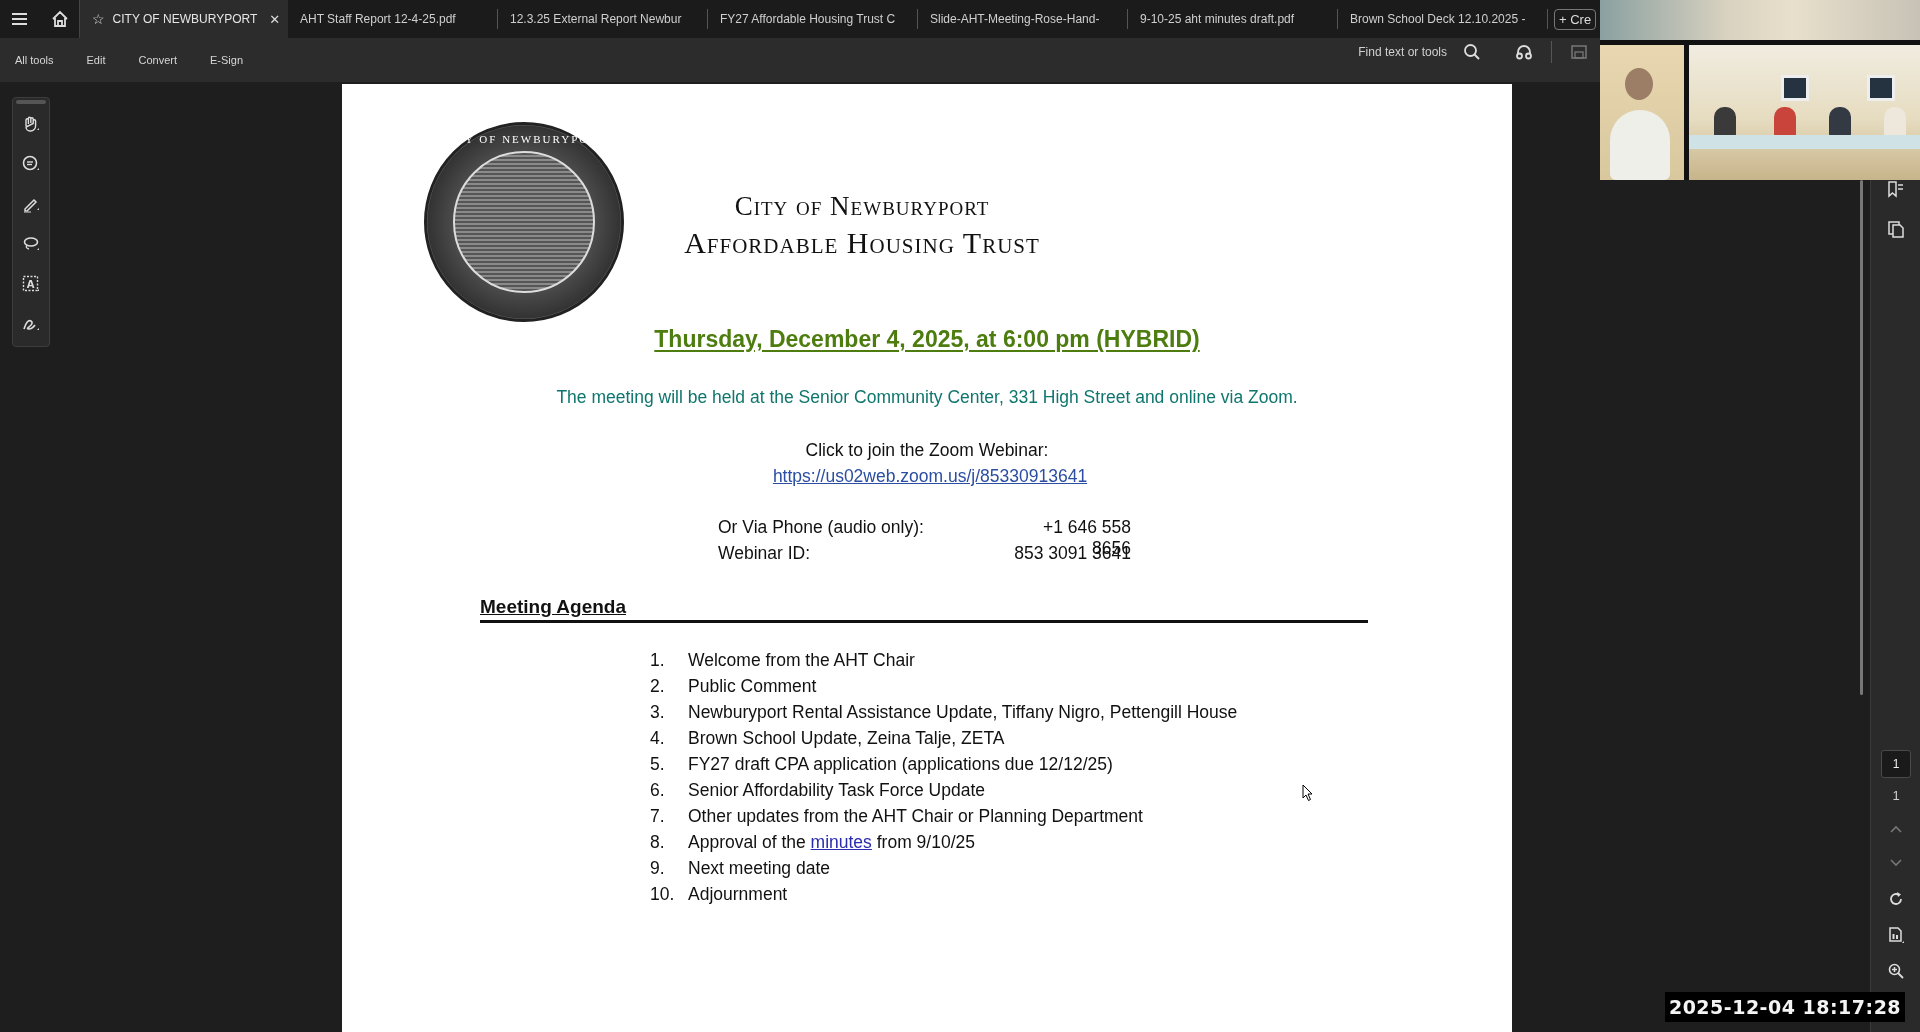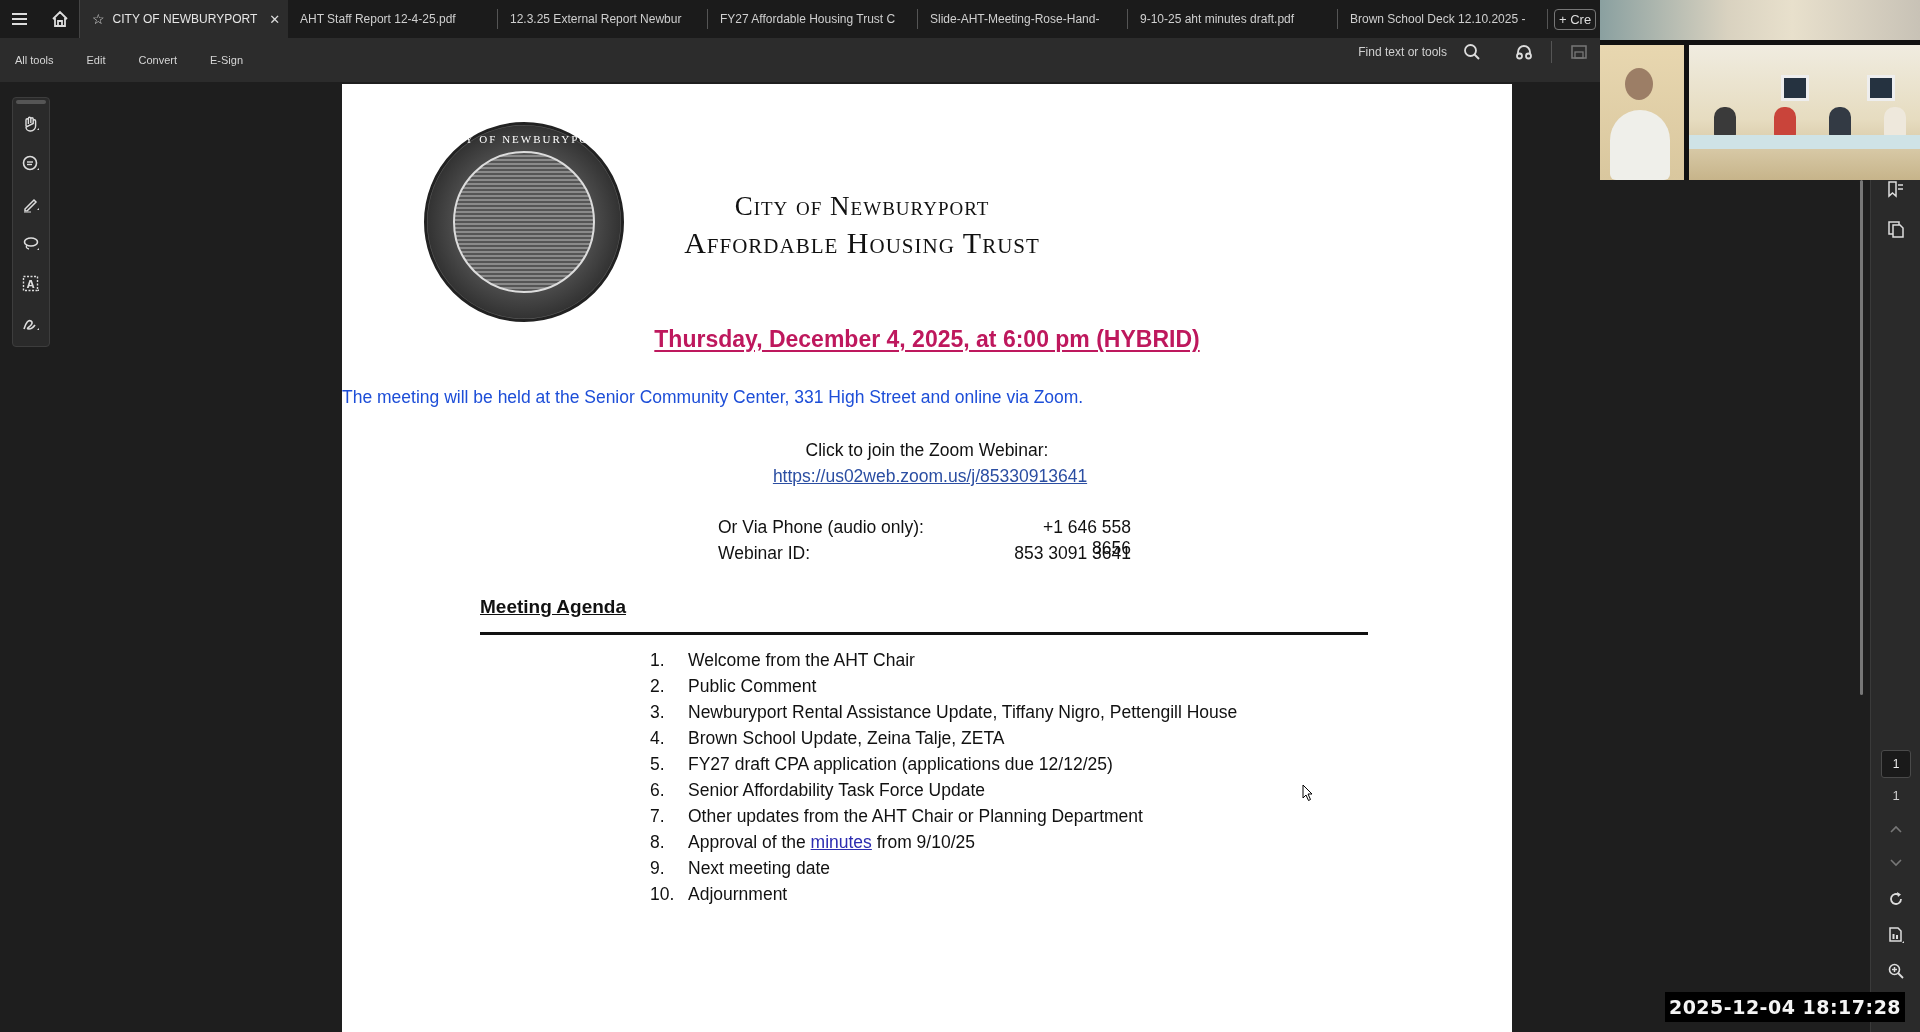--- a/index.html
+++ b/index.html
@@ -28,30 +28,30 @@
 
   .page { position: absolute; left: 342px; top: 84px; width: 1170px; height: 948px; background: #ffffff; }
   .seal { position: absolute; left: 82px; top: 38px; width: 200px; height: 200px; border-radius: 50%; border: 3px solid #222; background: radial-gradient(circle, #7a7a7a 0%, #5a5a5a 40%, #333 70%, #bbb 72%, #444 74%, #666 100%); }
   .seal-inner { position: absolute; left: 26px; top: 26px; width: 142px; height: 142px; border-radius: 50%; border: 2px solid #ddd; background: repeating-linear-gradient(0deg, #555 0 2px, #8a8a8a 2px 4px); }
   .seal-text { position: absolute; width: 100%; top: 8px; text-align: center; font-family: "Liberation Serif", serif; font-size: 11px; color: #fff; letter-spacing: 2px; }
 
   .title-block { position: absolute; left: 270px; top: 104px; width: 500px; text-align: center; font-family: "Liberation Serif", serif; color: #111; }
   .t1 { font-size: 27px; font-variant: small-caps; letter-spacing: 1px; line-height: 36px; }
   .t2 { font-size: 30px; font-variant: small-caps; letter-spacing: 1px; line-height: 38px; }
 
-  .date-line { position: absolute; left: 0; width: 1170px; top: 242px; text-align: center; font-family: "Liberation Sans", sans-serif; font-weight: bold; font-size: 23px; color: #be185d; }
+  .date-line { position: absolute; left: 0; width: 1170px; top: 242px; text-align: center; font-family: "Liberation Sans", sans-serif; font-weight: bold; font-size: 23px; color: #4d7c0f; }
   .date-line span { text-decoration: underline; text-underline-offset: 3px; }
-  .loc-line { position: absolute; left: 0; width: 1170px; top: 303px; font-size: 17.5px; color: #1d4ed8; }
+  .loc-line { position: absolute; left: 0; width: 1170px; top: 303px; text-align: center; font-size: 17.5px; color: #0f766e; }
   .click-line { position: absolute; left: 0; width: 1170px; top: 356px; text-align: center; font-size: 17.5px; color: #111; }
   .zoom-link { position: absolute; left: 0; width: 1176px; top: 382px; text-align: center; font-size: 17.5px; }
   .zoom-link a { color: #2b4ea2; text-decoration: underline; }
   .phone-row { position: absolute; left: 376px; font-size: 17.5px; color: #111; display: flex; }
   .phone-row .lbl { width: 285px; }
   .phone-row .val { width: 128px; text-align: right; }
-  .agenda-head { position: absolute; left: 138px; top: 512px; width: 888px; border-bottom: 3px solid #111; font-weight: bold; font-size: 19px; color: #111; padding-bottom: 14px; }
+  .agenda-head { position: absolute; left: 138px; top: 512px; width: 888px; border-bottom: 3px solid #111; font-weight: bold; font-size: 19px; color: #111; padding-bottom: 2px; }
   .agenda-head span { text-decoration: underline; }
   .agenda { position: absolute; left: 308px; top: 563px; font-size: 17.5px; color: #111; list-style: none; }
   .agenda li { height: 26px; line-height: 26px; display: flex; }
   .agenda .num { width: 38px; }
   .agenda a { color: #2b2bb0; text-decoration: underline; }
 
   .cursor { position: absolute; left: 960px; top: 700px; width: 12px; height: 18px; }
 
   .rightpanel { position: absolute; left: 1512px; top: 84px; width: 350px; height: 948px; background: #1e1e1e; }
   .vscroll { position: absolute; left: 1860px; top: 180px; width: 3px; height: 515px; background: #777; border-radius: 2px; }

